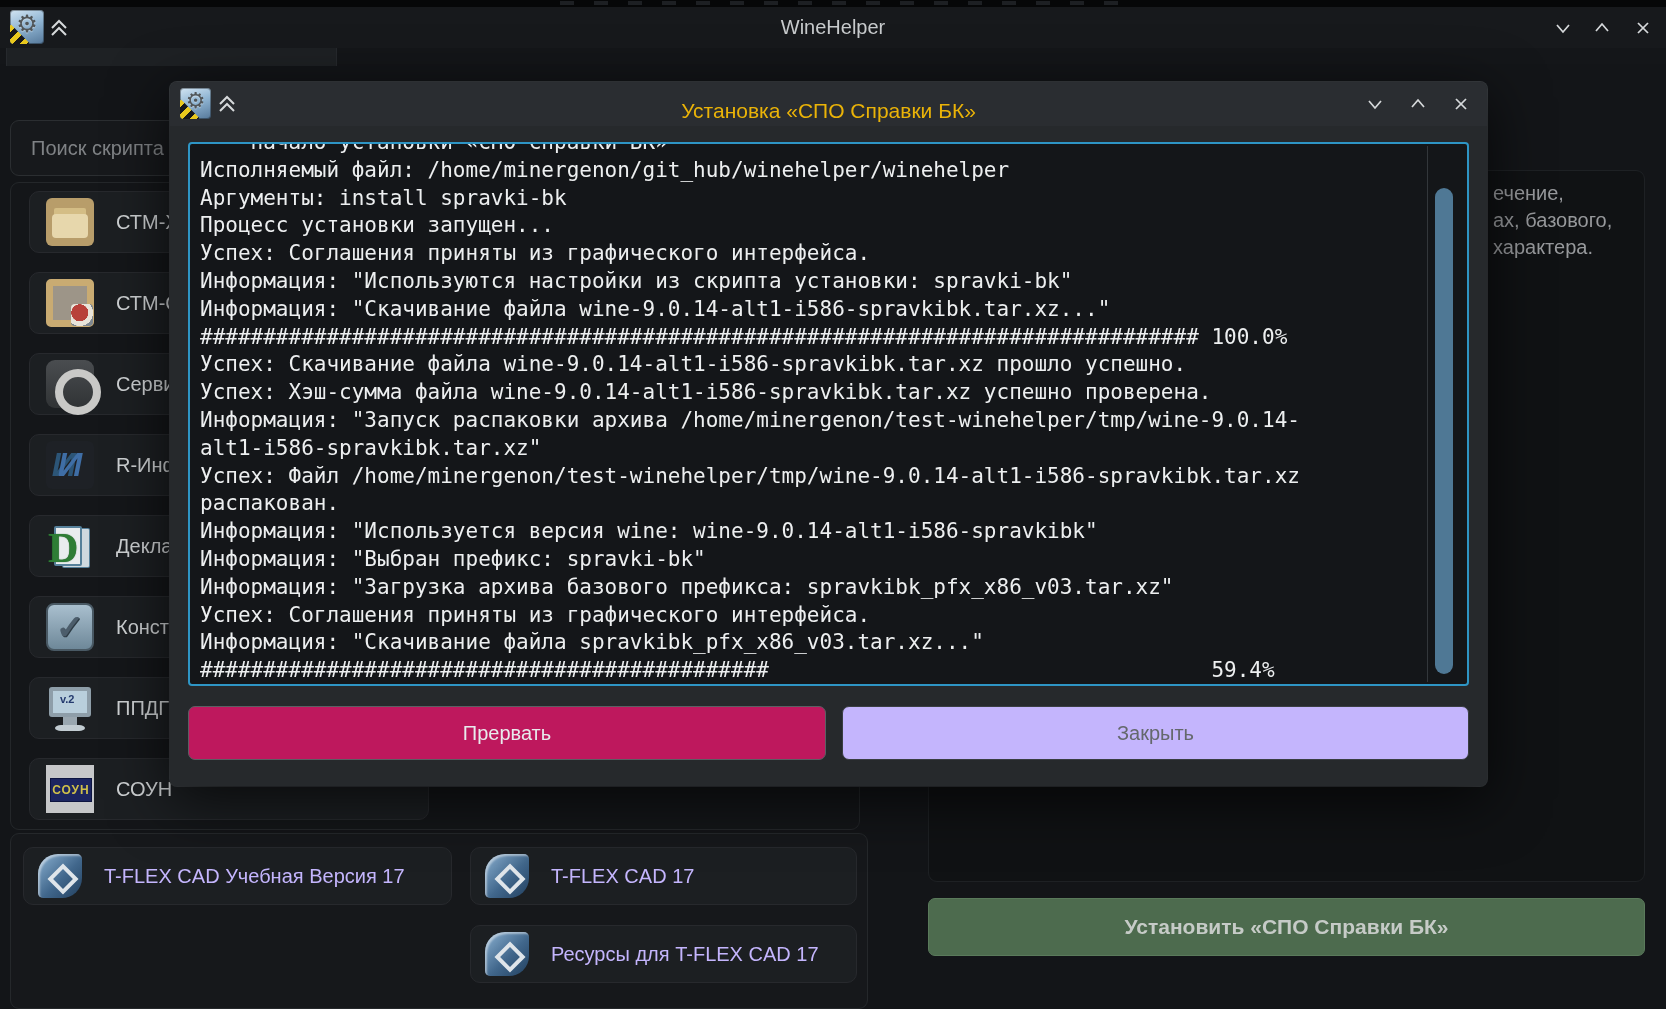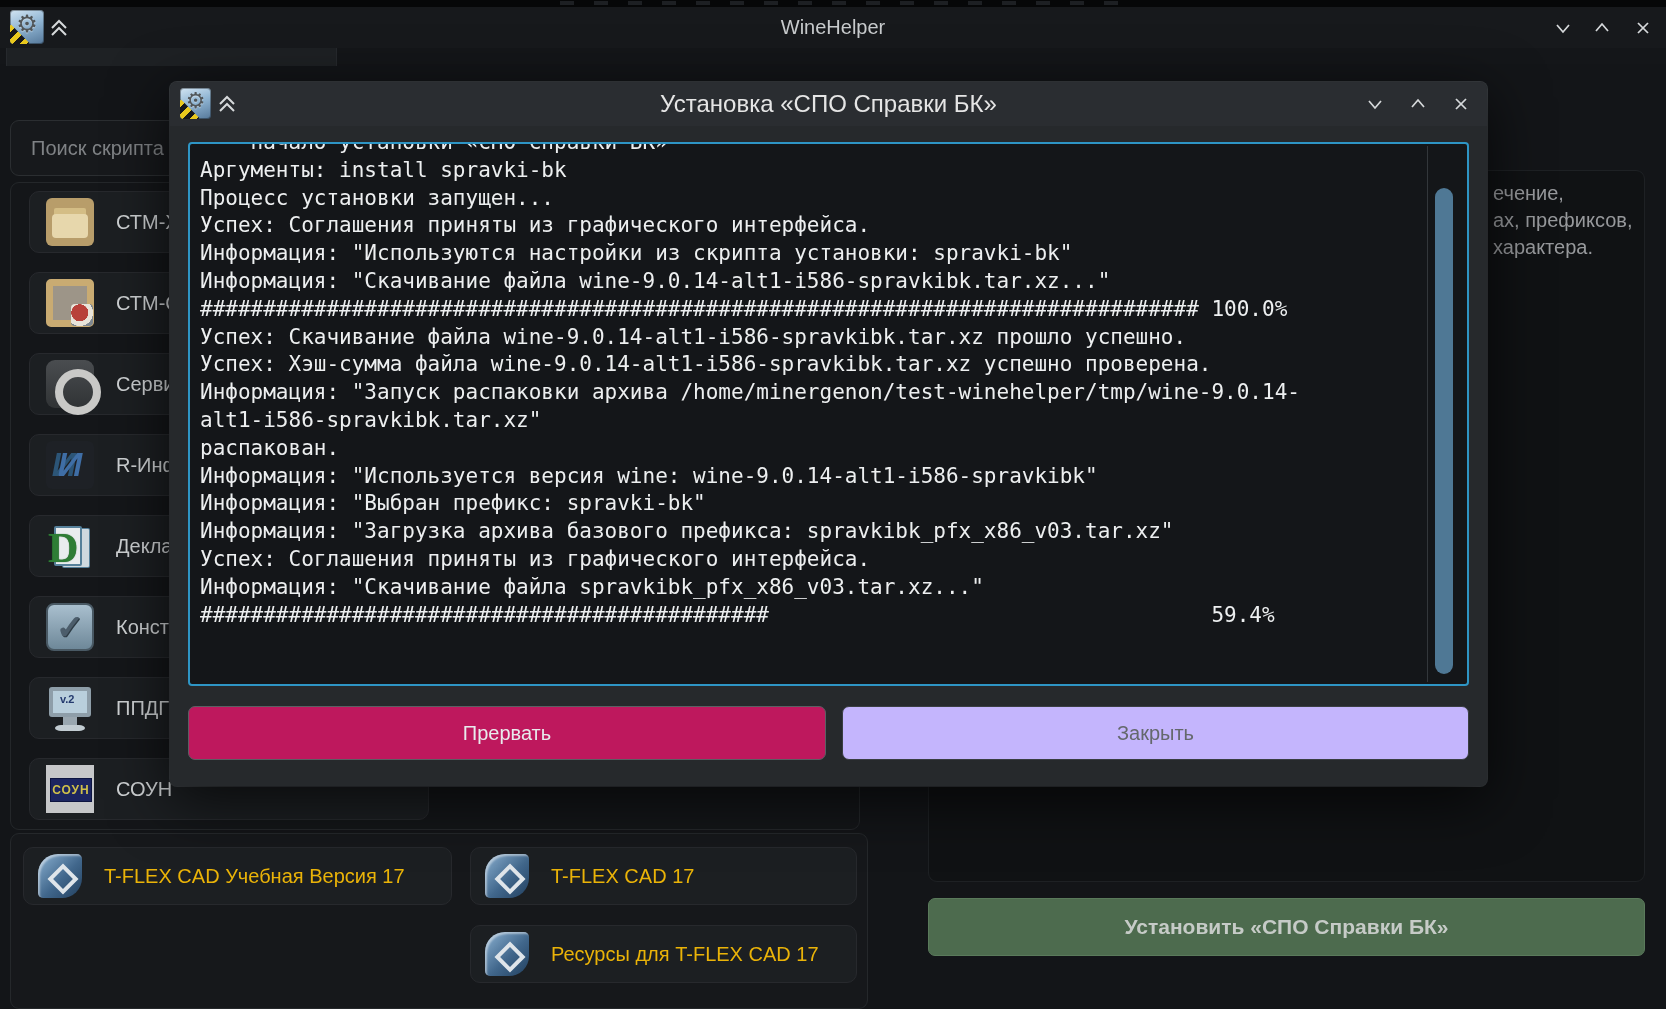--- a/index.html
+++ b/index.html
@@ -87,37 +87,37 @@
      border-radius:20px 5px 20px 5px; box-shadow:inset 2px 2px 2px rgba(255,255,255,.45); }
   .ico-tflex::after { content:""; position:absolute; left:14px; top:14px; width:14px; height:14px;
      border:4px solid #dfe5ea; transform:rotate(45deg); }
 
   
   #tflex-panel { left:10px; top:833px; width:858px; height:176px; background:#16181b;
      border:1px solid #25282b; border-radius:9px; }
   .tflex-item { position:absolute; height:58px; background:#1c1f22; border:1px solid #27292d;
      border-radius:10px; display:flex; align-items:center; }
   .tflex-item .ico { width:44px; height:44px; margin-left:14px; position:relative; flex:none; }
-  .tflex-item .lbl { margin-left:22px; font-size:20px; color:#eab308; white-space:nowrap; }
+  .tflex-item .lbl { margin-left:22px; font-size:20px; color:#c4b5fd; white-space:nowrap; }
 
   
   #desc-card { left:928px; top:170px; width:717px; height:712px; background:#101214;
      border:1px solid #1e2124; border-radius:9px; overflow:hidden; }
   .desc-line { position:absolute; left:564px; white-space:nowrap; font-size:20px; color:#97999c; }
 
   #install-btn { left:928px; top:898px; width:717px; height:58px; background:#4d6b4e;
      border:1px solid #5a7a5b; border-radius:7px; display:flex; align-items:center;
      justify-content:center; font-size:21px; font-weight:bold; color:#c6cbc7; }
 
   
   #dialog { left:170px; top:82px; width:1317px; height:704px; background:#26292c;
      border-radius:7px; box-shadow:0 14px 60px rgba(0,0,0,.7), 0 0 0 1px #3a3e42; z-index:10; }
   #dialog-titlebar { left:0; top:0; width:1317px; height:44px; background:#2a2d31;
      border-radius:7px 7px 0 0; }
-  #dialog-title { width:100%; text-align:center; line-height:44px; font-size:24px; color:#e5e5e5; }
+  #dialog-title { width:100%; text-align:center; line-height:44px; font-size:21px; color:#eab308;margin-top:7px; }
 
   #log-area { left:18px; top:60px; width:1281px; height:544px; background:#141619;
      border:2px solid #2e95c5; border-radius:4px; overflow:hidden; }
   #log-scroll { position:absolute; left:10px; top:0; width:1230px; margin-top:-15px; }
   .log-line { white-space:pre; font-family:"DejaVu Sans Mono", monospace; font-size:21px;
      line-height:27.8px; color:#edeff0; }
   #log-sep { position:absolute; right:39px; top:2px; width:1px; height:536px; background:#33373b; }
   #log-thumb { position:absolute; right:14px; top:44px; width:18px; height:486px;
      background:#4f7895; border-radius:9px; }
 
@@ -241,21 +241,21 @@
       <div class="lbl">T-FLEX CAD 17</div>
     </div>
     <div class="tflex-item" style="left:459px; top:91px; width:387px;">
       <div class="ico ico-tflex"></div>
       <div class="lbl">Ресурсы для T-FLEX CAD 17</div>
     </div>
   </div>
 
   <div id="desc-card" class="abs">
     <div class="desc-line" style="top:11px;">ечение,</div>
-    <div class="desc-line" style="top:38px;">ах, префиксов,</div>
+    <div class="desc-line" style="top:38px;">ах, базового,</div>
     <div class="desc-line" style="top:65px;">характера.</div>
   </div>
   <div id="install-btn" class="abs">Установить «СПО Справки БК»</div>
 
   <div id="dialog" class="abs">
     <div id="dialog-titlebar" class="abs">
       <div class="appicon" style="left:10px; top:6px; width:31px; height:31px;">
         <div class="gear" style="font-size:22px; top:0;">⚙</div>
         <div class="hazard"></div>
       </div>
@@ -280,30 +280,32 @@
         <svg class="glyph" width="22" height="22" viewBox="0 0 22 22">
           <line x1="6" y1="6" x2="16" y2="16" stroke="#d6d9db" stroke-width="1.7"></line>
           <line x1="16" y1="6" x2="6" y2="16" stroke="#d6d9db" stroke-width="1.7"></line>
         </svg>
       </div>
     </div>
 
     <div id="log-area" class="abs">
       <div id="log-scroll">
         <div class="log-line">    начало установки «СПО Справки БК»</div>
+        <div class="log-line">Исполняемый файл: /home/minergenon/git_hub/winehelper/winehelper</div>
         <div class="log-line">Аргументы: install spravki-bk</div>
         <div class="log-line">Процесс установки запущен...</div>
         <div class="log-line">Успех: Соглашения приняты из графического интерфейса.</div>
         <div class="log-line">Информация: "Используются настройки из скрипта установки: spravki-bk"</div>
         <div class="log-line">Информация: "Скачивание файла wine-9.0.14-alt1-i586-spravkibk.tar.xz..."</div>
         <div class="log-line">############################################################################### 100.0%</div>
         <div class="log-line">Успех: Скачивание файла wine-9.0.14-alt1-i586-spravkibk.tar.xz прошло успешно.</div>
         <div class="log-line">Успех: Хэш-сумма файла wine-9.0.14-alt1-i586-spravkibk.tar.xz успешно проверена.</div>
         <div class="log-line">Информация: "Запуск распаковки архива /home/minergenon/test-winehelper/tmp/wine-9.0.14-</div>
         <div class="log-line">alt1-i586-spravkibk.tar.xz"</div>
+        <div class="log-line">Успех: Файл /home/minergenon/test-winehelper/tmp/wine-9.0.14-alt1-i586-spravkibk.tar.xz</div>
         <div class="log-line">распакован.</div>
         <div class="log-line">Информация: "Используется версия wine: wine-9.0.14-alt1-i586-spravkibk"</div>
         <div class="log-line">Информация: "Выбран префикс: spravki-bk"</div>
         <div class="log-line">Информация: "Загрузка архива базового префикса: spravkibk_pfx_x86_v03.tar.xz"</div>
         <div class="log-line">Успех: Соглашения приняты из графического интерфейса.</div>
         <div class="log-line">Информация: "Скачивание файла spravkibk_pfx_x86_v03.tar.xz..."</div>
         <div class="log-line">#############################################                                   59.4%</div>
       </div>
       <div id="log-sep"></div>
       <div id="log-thumb"></div>

